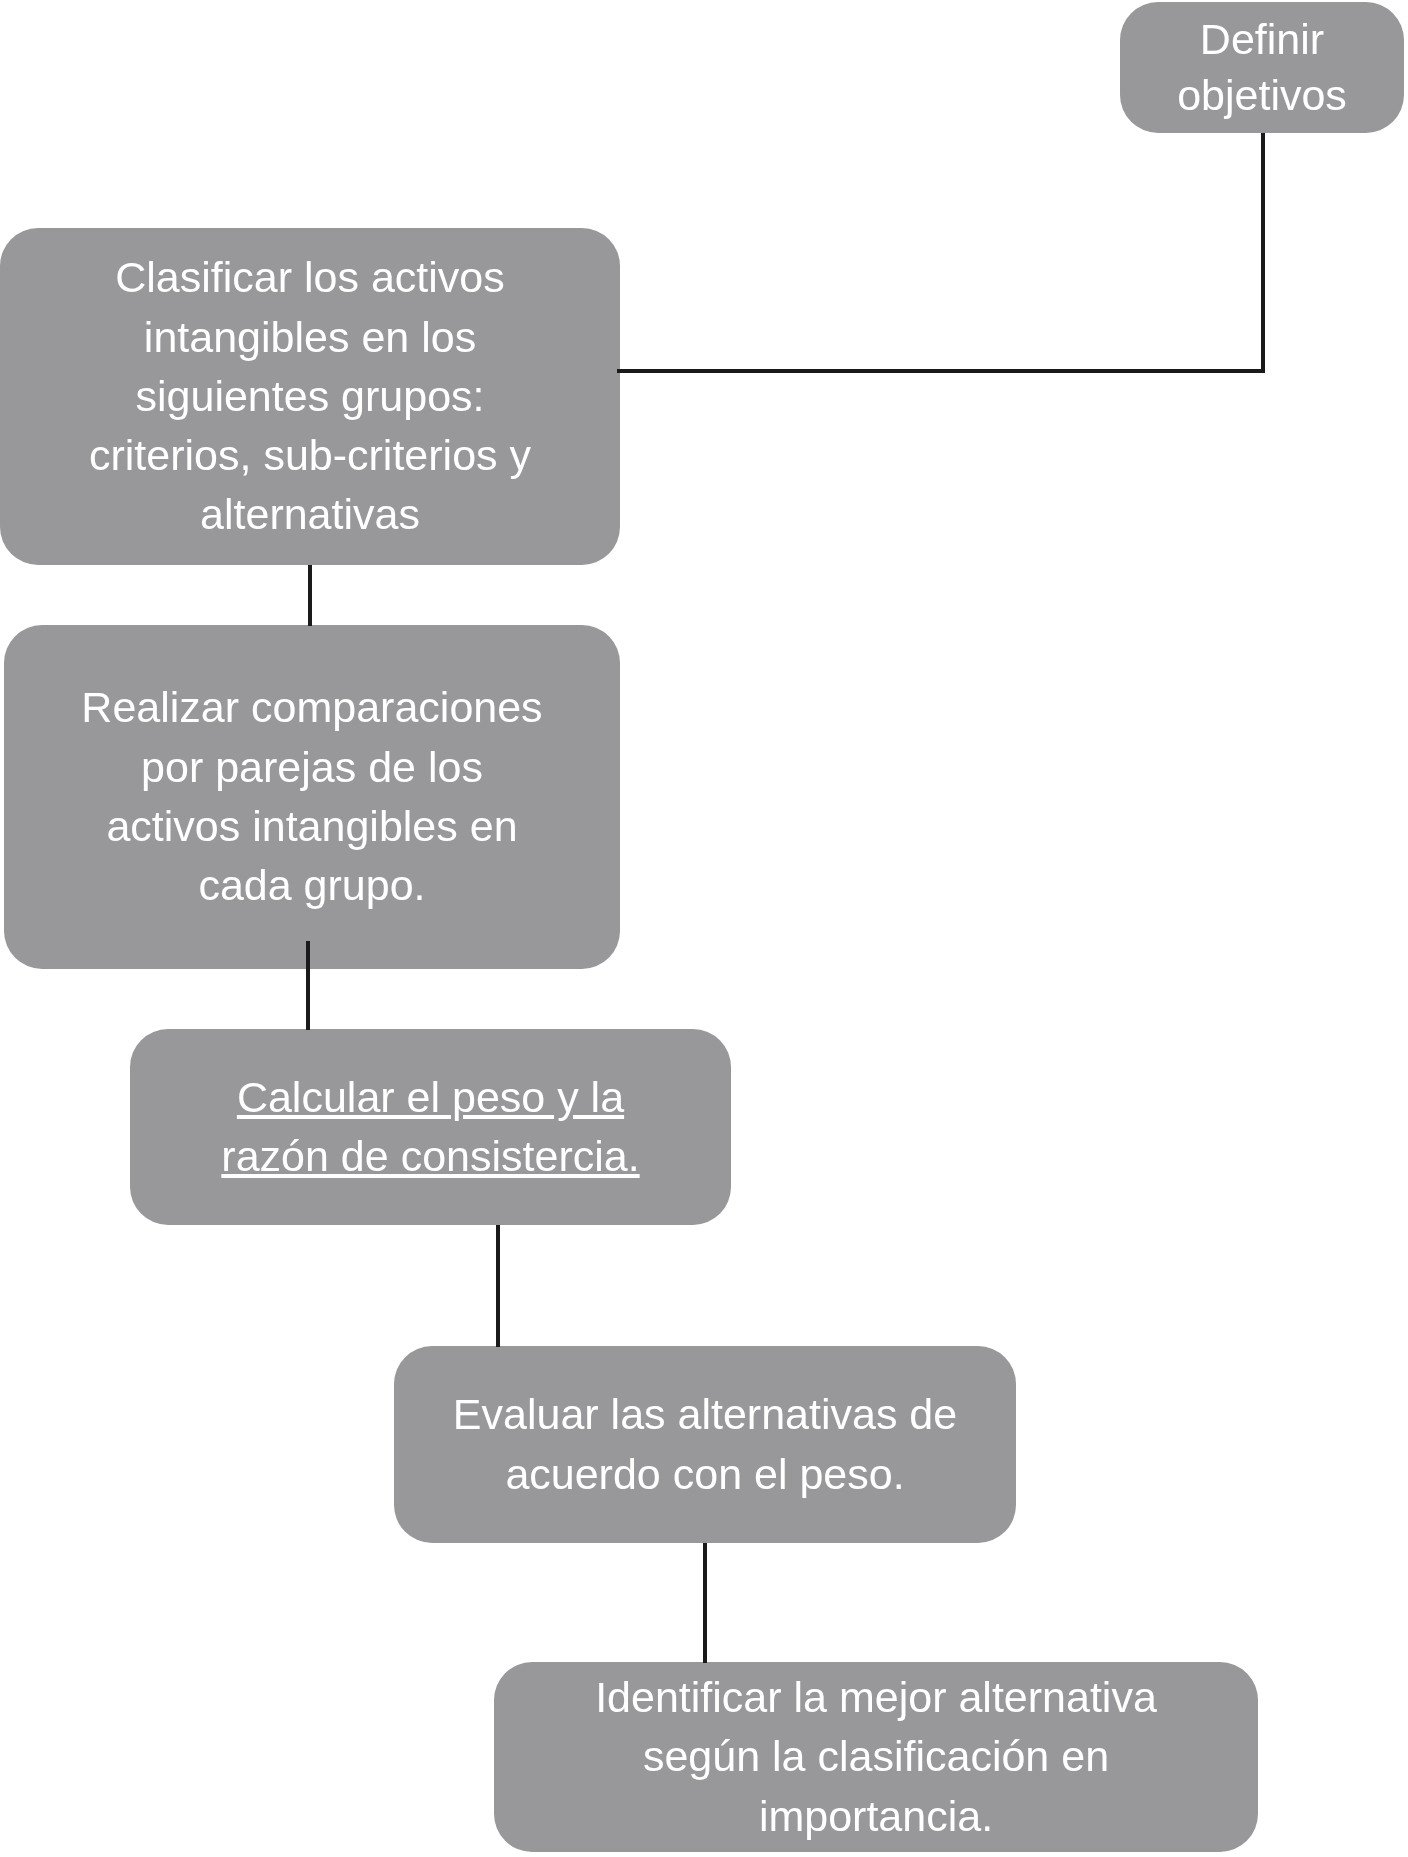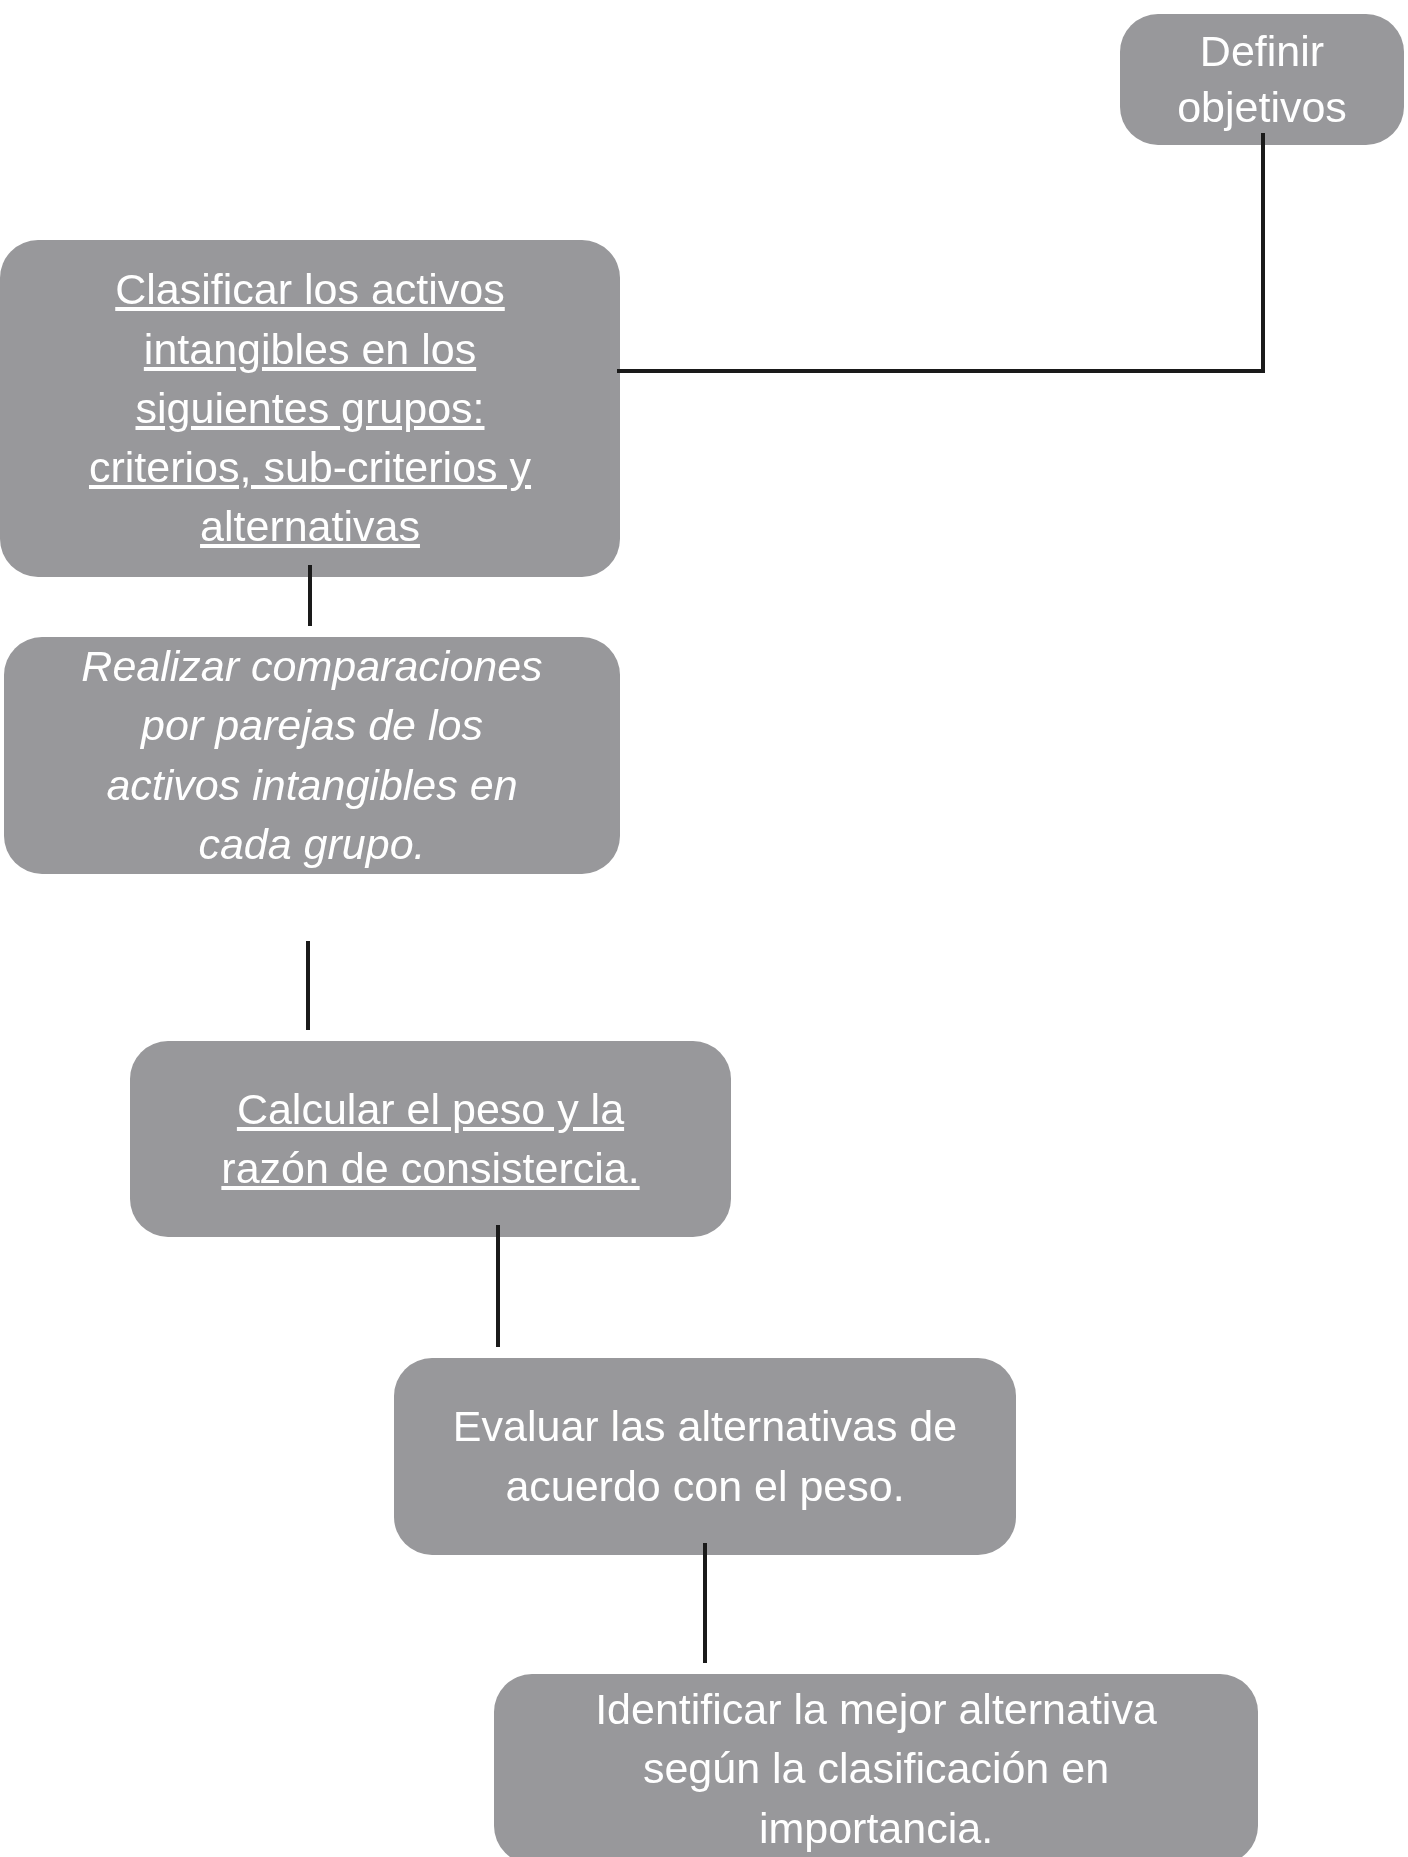--- a/index.html
+++ b/index.html
@@ -22,30 +22,29 @@
     color: #ffffff;
     display: flex;
     align-items: center;
     justify-content: center;
     text-align: center;
     font-size: 43px;
     line-height: 1.38;
     white-space: pre-line;
     box-sizing: border-box;
     padding: 6px 18px;
-    margin-top: 12px;
   }
   .connector {
     position: absolute;
     background: #1a1a1a;
   }
   
   #box-1 { left: 1120px; top: 2px;    width: 284px; height: 131px; line-height: 1.30; }
-  #box-2 { left: 0px;    top: 228px;  width: 620px; height: 337px; text-decoration: underline; }
-  #box-3 { left: 4px;    top: 625px;  width: 616px; height: 237px; font-style: italic; }
+  #box-2 { left: 0px;    top: 228px;  width: 620px; height: 337px; }
+  #box-3 { left: 4px;    top: 625px;  width: 616px; height: 344px; }
   #box-4 { left: 130px;  top: 1029px; width: 601px; height: 196px; text-decoration: underline; }
   #box-5 { left: 394px;  top: 1346px; width: 622px; height: 197px; }
   #box-6 { left: 494px;  top: 1662px; width: 764px; height: 190px; }
   
   #conn-1-v { left: 1261px; top: 133px;  width: 4px;   height: 240px; }
   #conn-1-h { left: 617px;  top: 369px;  width: 648px; height: 4px;   }
   #conn-2   { left: 308px;  top: 565px;  width: 4px;   height: 61px;  }
   #conn-3   { left: 306px;  top: 941px;  width: 4px;   height: 89px;  }
   #conn-4   { left: 496px;  top: 1225px; width: 4px;   height: 122px; }
   #conn-5   { left: 703px;  top: 1543px; width: 4px;   height: 120px; }

